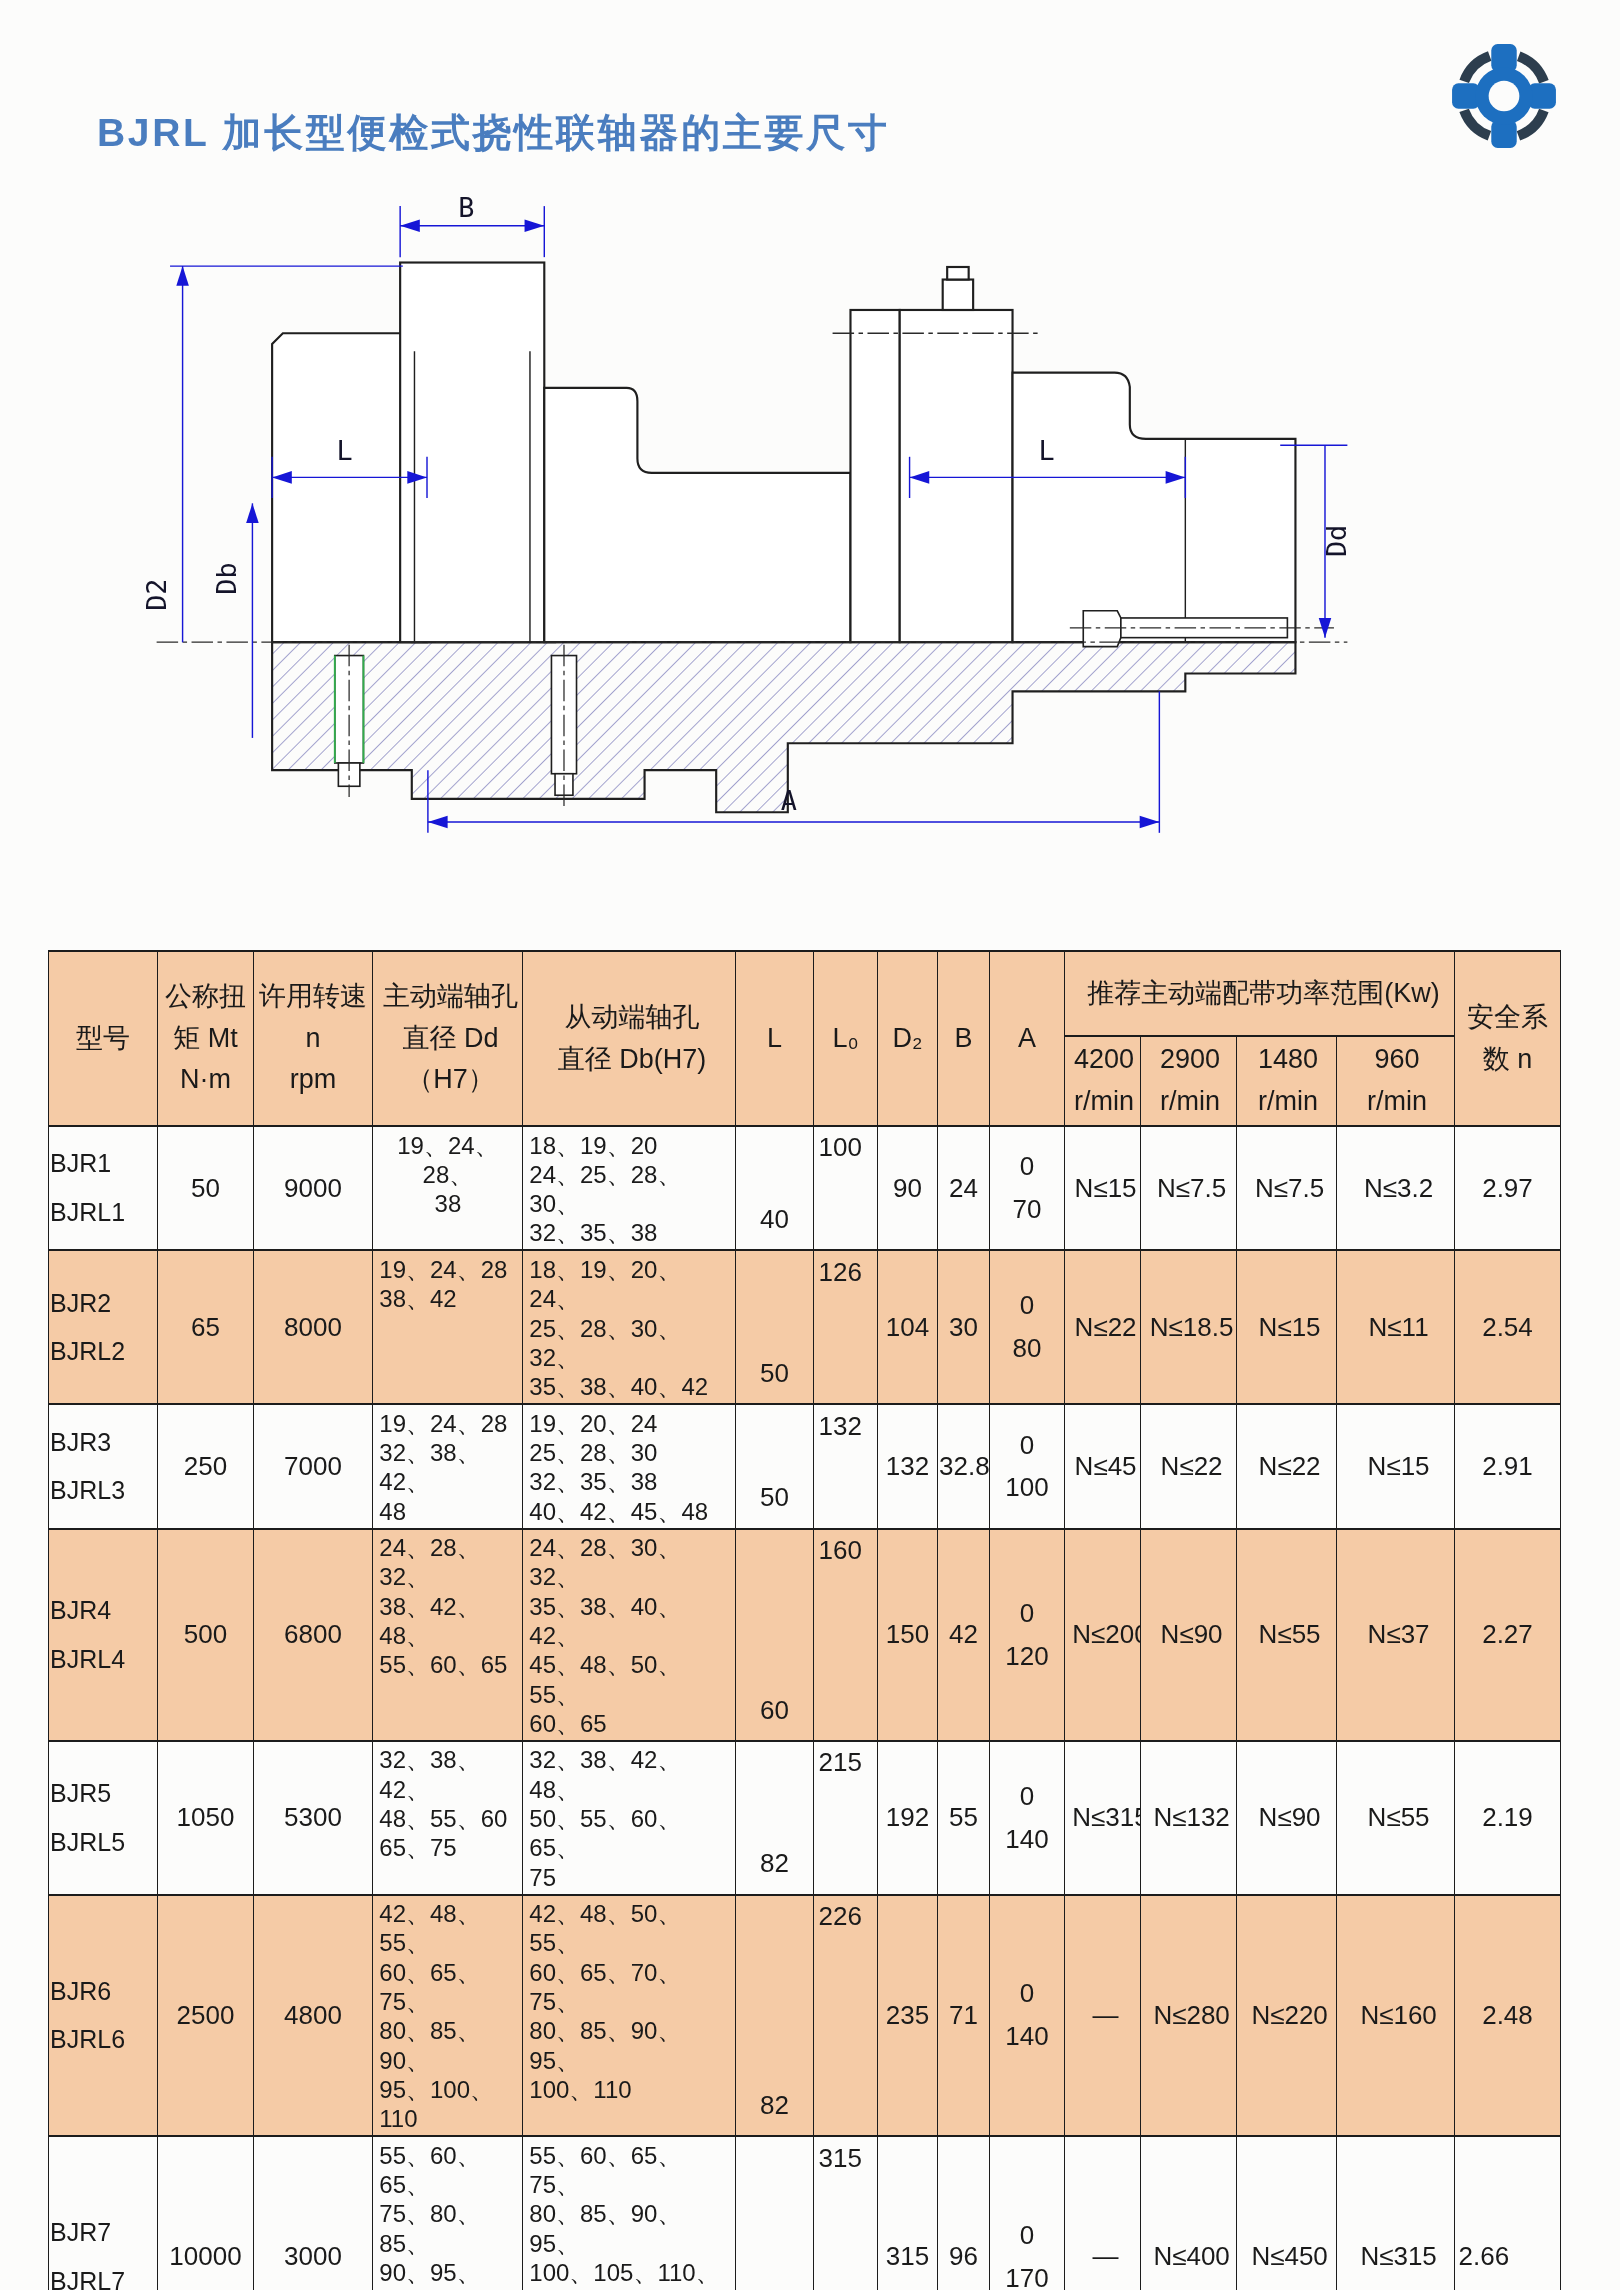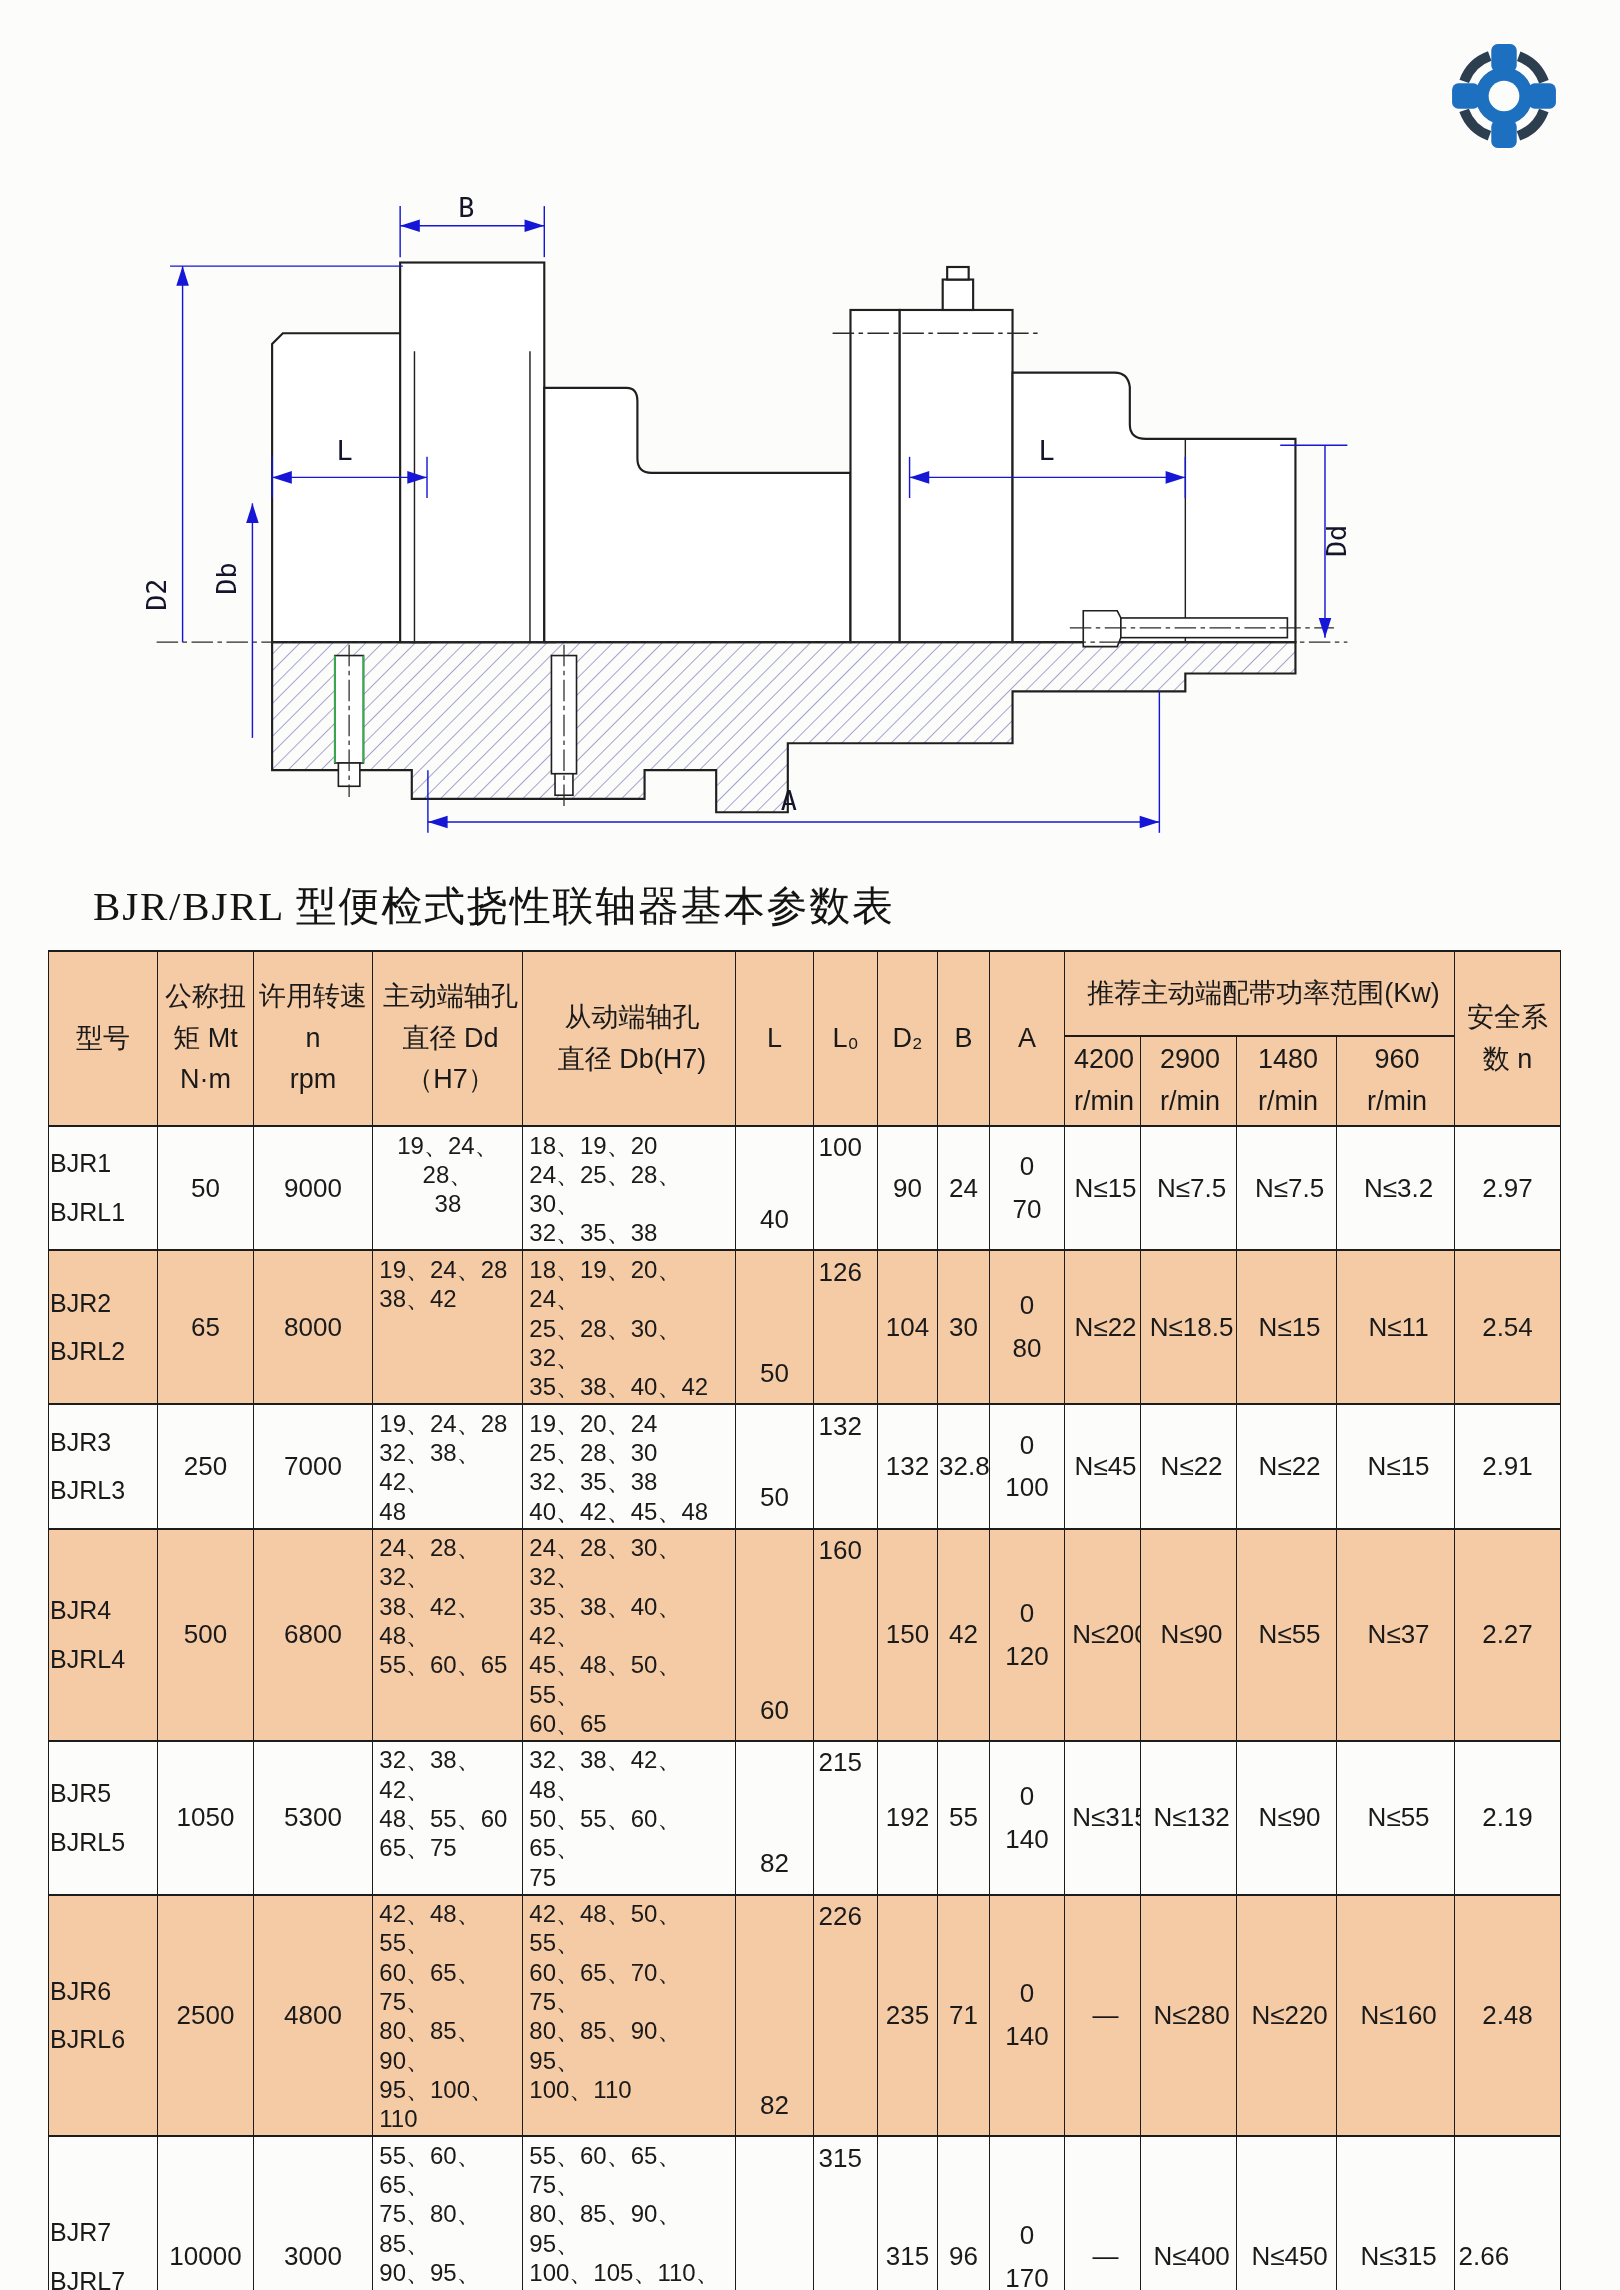--- a/index.html
+++ b/index.html
@@ -45,20 +45,21 @@
   td.c-pow{text-align:center;vertical-align:middle;font-size:26px;padding-left:7.2px;}
   td.c-n{text-align:center;vertical-align:middle;font-size:26px;}
   td.n-left{text-align:left;padding-left:3.6px;}
   td.dd-center{text-align:center;}
 </style>
 </head>
 <body>
 
 <div id="page">
 
+  <div id="main-title">BJRL 加长型便检式挠性联轴器的主要尺寸</div>
 
   <svg id="logo" viewBox="0 0 100 100">
     <circle cx="50" cy="50" r="40" fill="none" stroke="#2d3e4e" stroke-width="9.5" stroke-dasharray="34.9 27.9" transform="rotate(20 50 50)"></circle>
     <g fill="#1d6fc0">
       <rect x="38" y="1" width="24" height="26" rx="6"></rect>
       <rect x="38" y="73" width="24" height="26" rx="6"></rect>
       <rect x="1" y="38" width="26" height="24" rx="6"></rect>
       <rect x="73" y="38" width="26" height="24" rx="6"></rect>
       <circle cx="50" cy="50" r="27"></circle>
     </g>
@@ -164,21 +165,20 @@
     <g>
       <line class="dim" x1="318" y1="648" x2="318" y2="718"></line>
       <line class="dim" x1="1135" y1="560" x2="1135" y2="718"></line>
       <line class="dim" x1="318" y1="706" x2="1135" y2="706"></line>
       <polygon class="dimfill" points="318,706 340,699 340,713"></polygon>
       <polygon class="dimfill" points="1135,706 1113,699 1113,713"></polygon>
       <text class="dlabel" x="712" y="692">A</text>
     </g>
   </svg>
 
-  <div id="table-title">BJR/BJRL 型便检式挠性联轴器基本参数表</div>
 
   <table id="param-table">
     <colgroup>
       <col style="width:109px">
         <col style="width:96px">
         <col style="width:119px">
       <col style="width:150px">
         <col style="width:213px">
         <col style="width:78px">
       <col style="width:64px">

